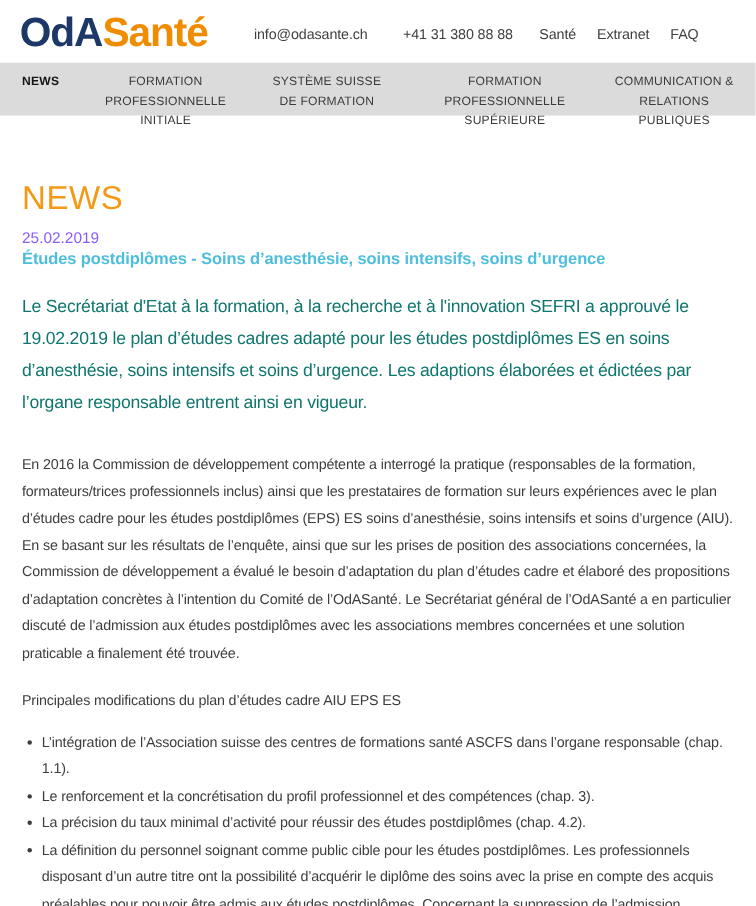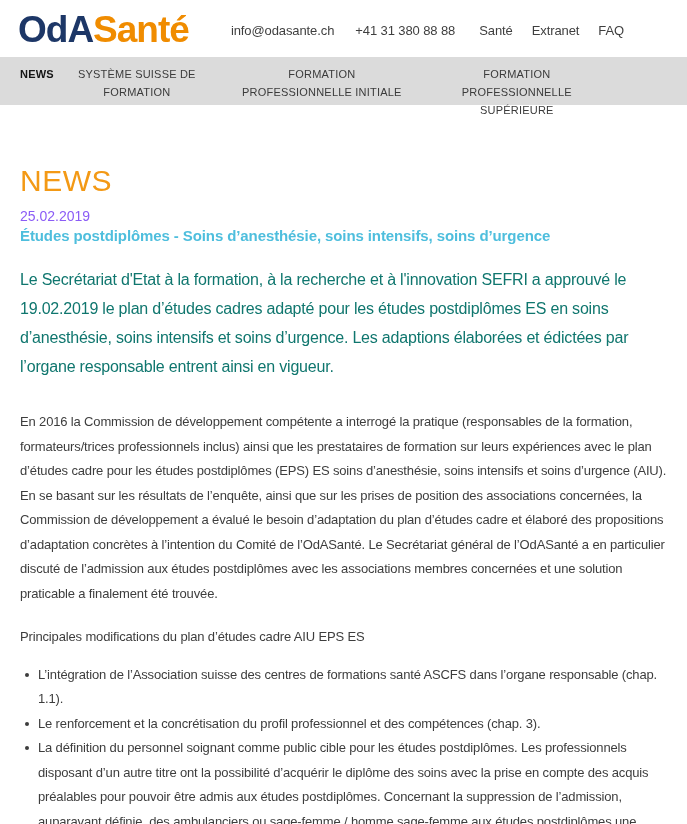--- a/index.html
+++ b/index.html
@@ -34,21 +34,21 @@
   .header-links {
     display: flex;
     align-items: center;
     margin-left: 42px;
     margin-top: 4px;
     font-size: 13px;
     color: #3f3f3f;
     letter-spacing: -0.1px;
   }
   .header-links span { cursor: pointer; white-space: nowrap; }
-  .hl-email { margin-right: 21px; }
+  .hl-email { margin-right: 32px; }
   .hl-phone { margin-right: 24px; }
   .hl-item  { margin-right: 19px; }
   .hl-last  { margin-right: 0; }
 
   
   .nav {
     background: #dbdbdb;
     height: 48px;
     display: flex;
     align-items: flex-start;
@@ -160,31 +160,33 @@
     <span class="hl-email">info@odasante.ch</span>
     <span class="hl-phone">+41 31 380 88 88</span>
     <span class="hl-item">Santé</span>
     <span class="hl-item">Extranet</span>
     <span class="hl-last">FAQ</span>
   </div>
 </div>
 
 <div class="nav">
   <div class="nav-item active ni-1">NEWS</div>
+  <div class="nav-item ni-3">FORMATION PROFESSIONNELLE INITIALE</div>
   <div class="nav-item ni-2">SYSTÈME SUISSE DE FORMATION</div>
-  <div class="nav-item ni-3">FORMATION PROFESSIONNELLE INITIALE</div>
   <div class="nav-item ni-4">FORMATION PROFESSIONNELLE SUPÉRIEURE</div>
+  <div class="nav-item ni-5">COMMUNICATION &amp; RELATIONS PUBLIQUES</div>
 </div>
 
 <div class="content">
   <h1 class="section-title">NEWS</h1>
   <div class="date">25.02.2019</div>
   <div class="category">Études postdiplômes - Soins d’anesthésie, soins intensifs, soins d’urgence</div>
   <p class="lead">Le Secrétariat d'Etat à la formation, à la recherche et à l'innovation SEFRI a approuvé le 19.02.2019 le plan d’études cadres adapté pour les études postdiplômes ES en soins d’anesthésie, soins intensifs et soins d’urgence. Les adaptions élaborées et édictées par l’organe responsable entrent ainsi en vigueur.</p>
   <p class="body-text">En 2016 la Commission de développement compétente a interrogé la pratique (responsables de la formation, formateurs/trices professionnels inclus) ainsi que les prestataires de formation sur leurs expériences avec le plan d’études cadre pour les études postdiplômes (EPS) ES soins d’anesthésie, soins intensifs et soins d’urgence (AIU). En se basant sur les résultats de l’enquête, ainsi que sur les prises de position des associations concernées, la Commission de développement a évalué le besoin d’adaptation du plan d’études cadre et élaboré des propositions d’adaptation concrètes à l’intention du Comité de l’OdASanté. Le Secrétariat général de l’OdASanté a en particulier discuté de l’admission aux études postdiplômes avec les associations membres concernées et une solution praticable a finalement été trouvée.</p>
   <p class="list-intro">Principales modifications du plan d’études cadre AIU EPS ES</p>
   <ul class="bullets">
     <li>L’intégration de l’Association suisse des centres de formations santé ASCFS dans l’organe responsable (chap. 1.1).</li>
     <li>Le renforcement et la concrétisation du profil professionnel et des compétences (chap. 3).</li>
+    <li>La précision du taux minimal d’activité pour réussir des études postdiplômes (chap. 4.2).</li>
     <li>La définition du personnel soignant comme public cible pour les études postdiplômes. Les professionnels disposant d’un autre titre ont la possibilité d’acquérir le diplôme des soins avec la prise en compte des acquis préalables pour pouvoir être admis aux études postdiplômes. Concernant la suppression de l’admission, auparavant définie, des ambulanciers ou sage-femme / homme sage-femme aux études postdiplômes une période de transition est accordée (chap. 4.3 et 7.2).</li>
 
   </ul>
 </div>
 
 </body></html>

